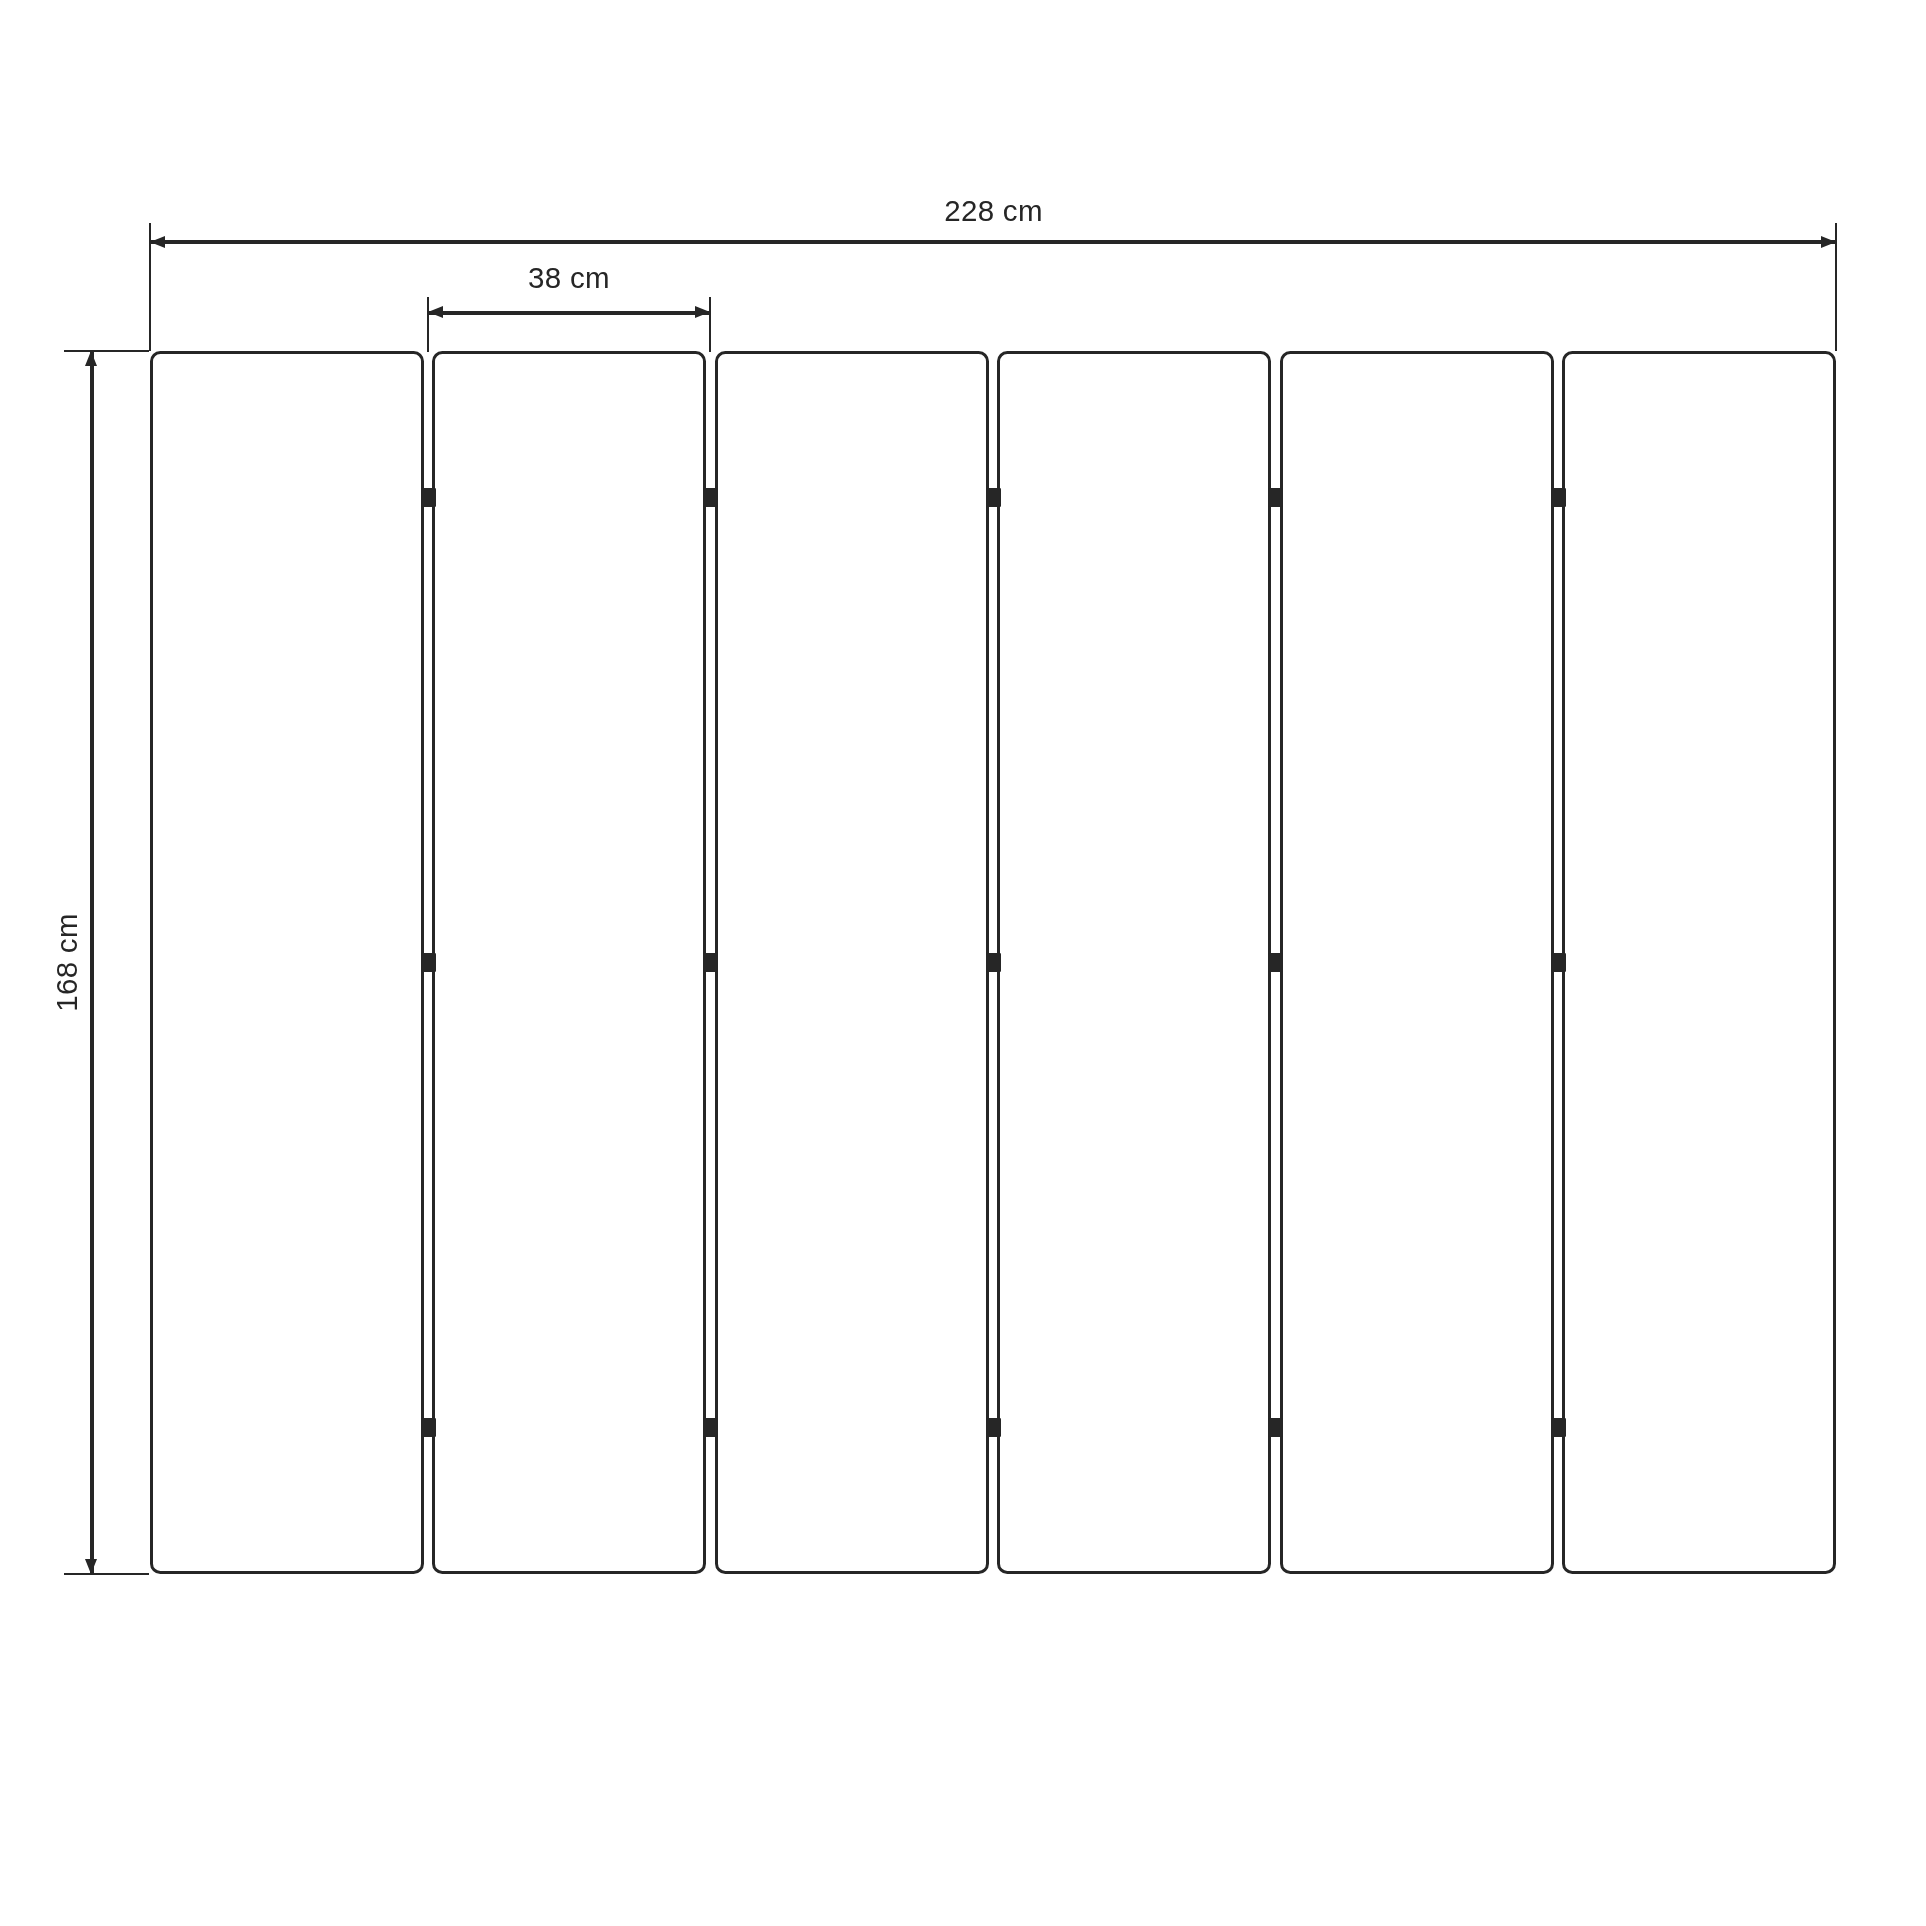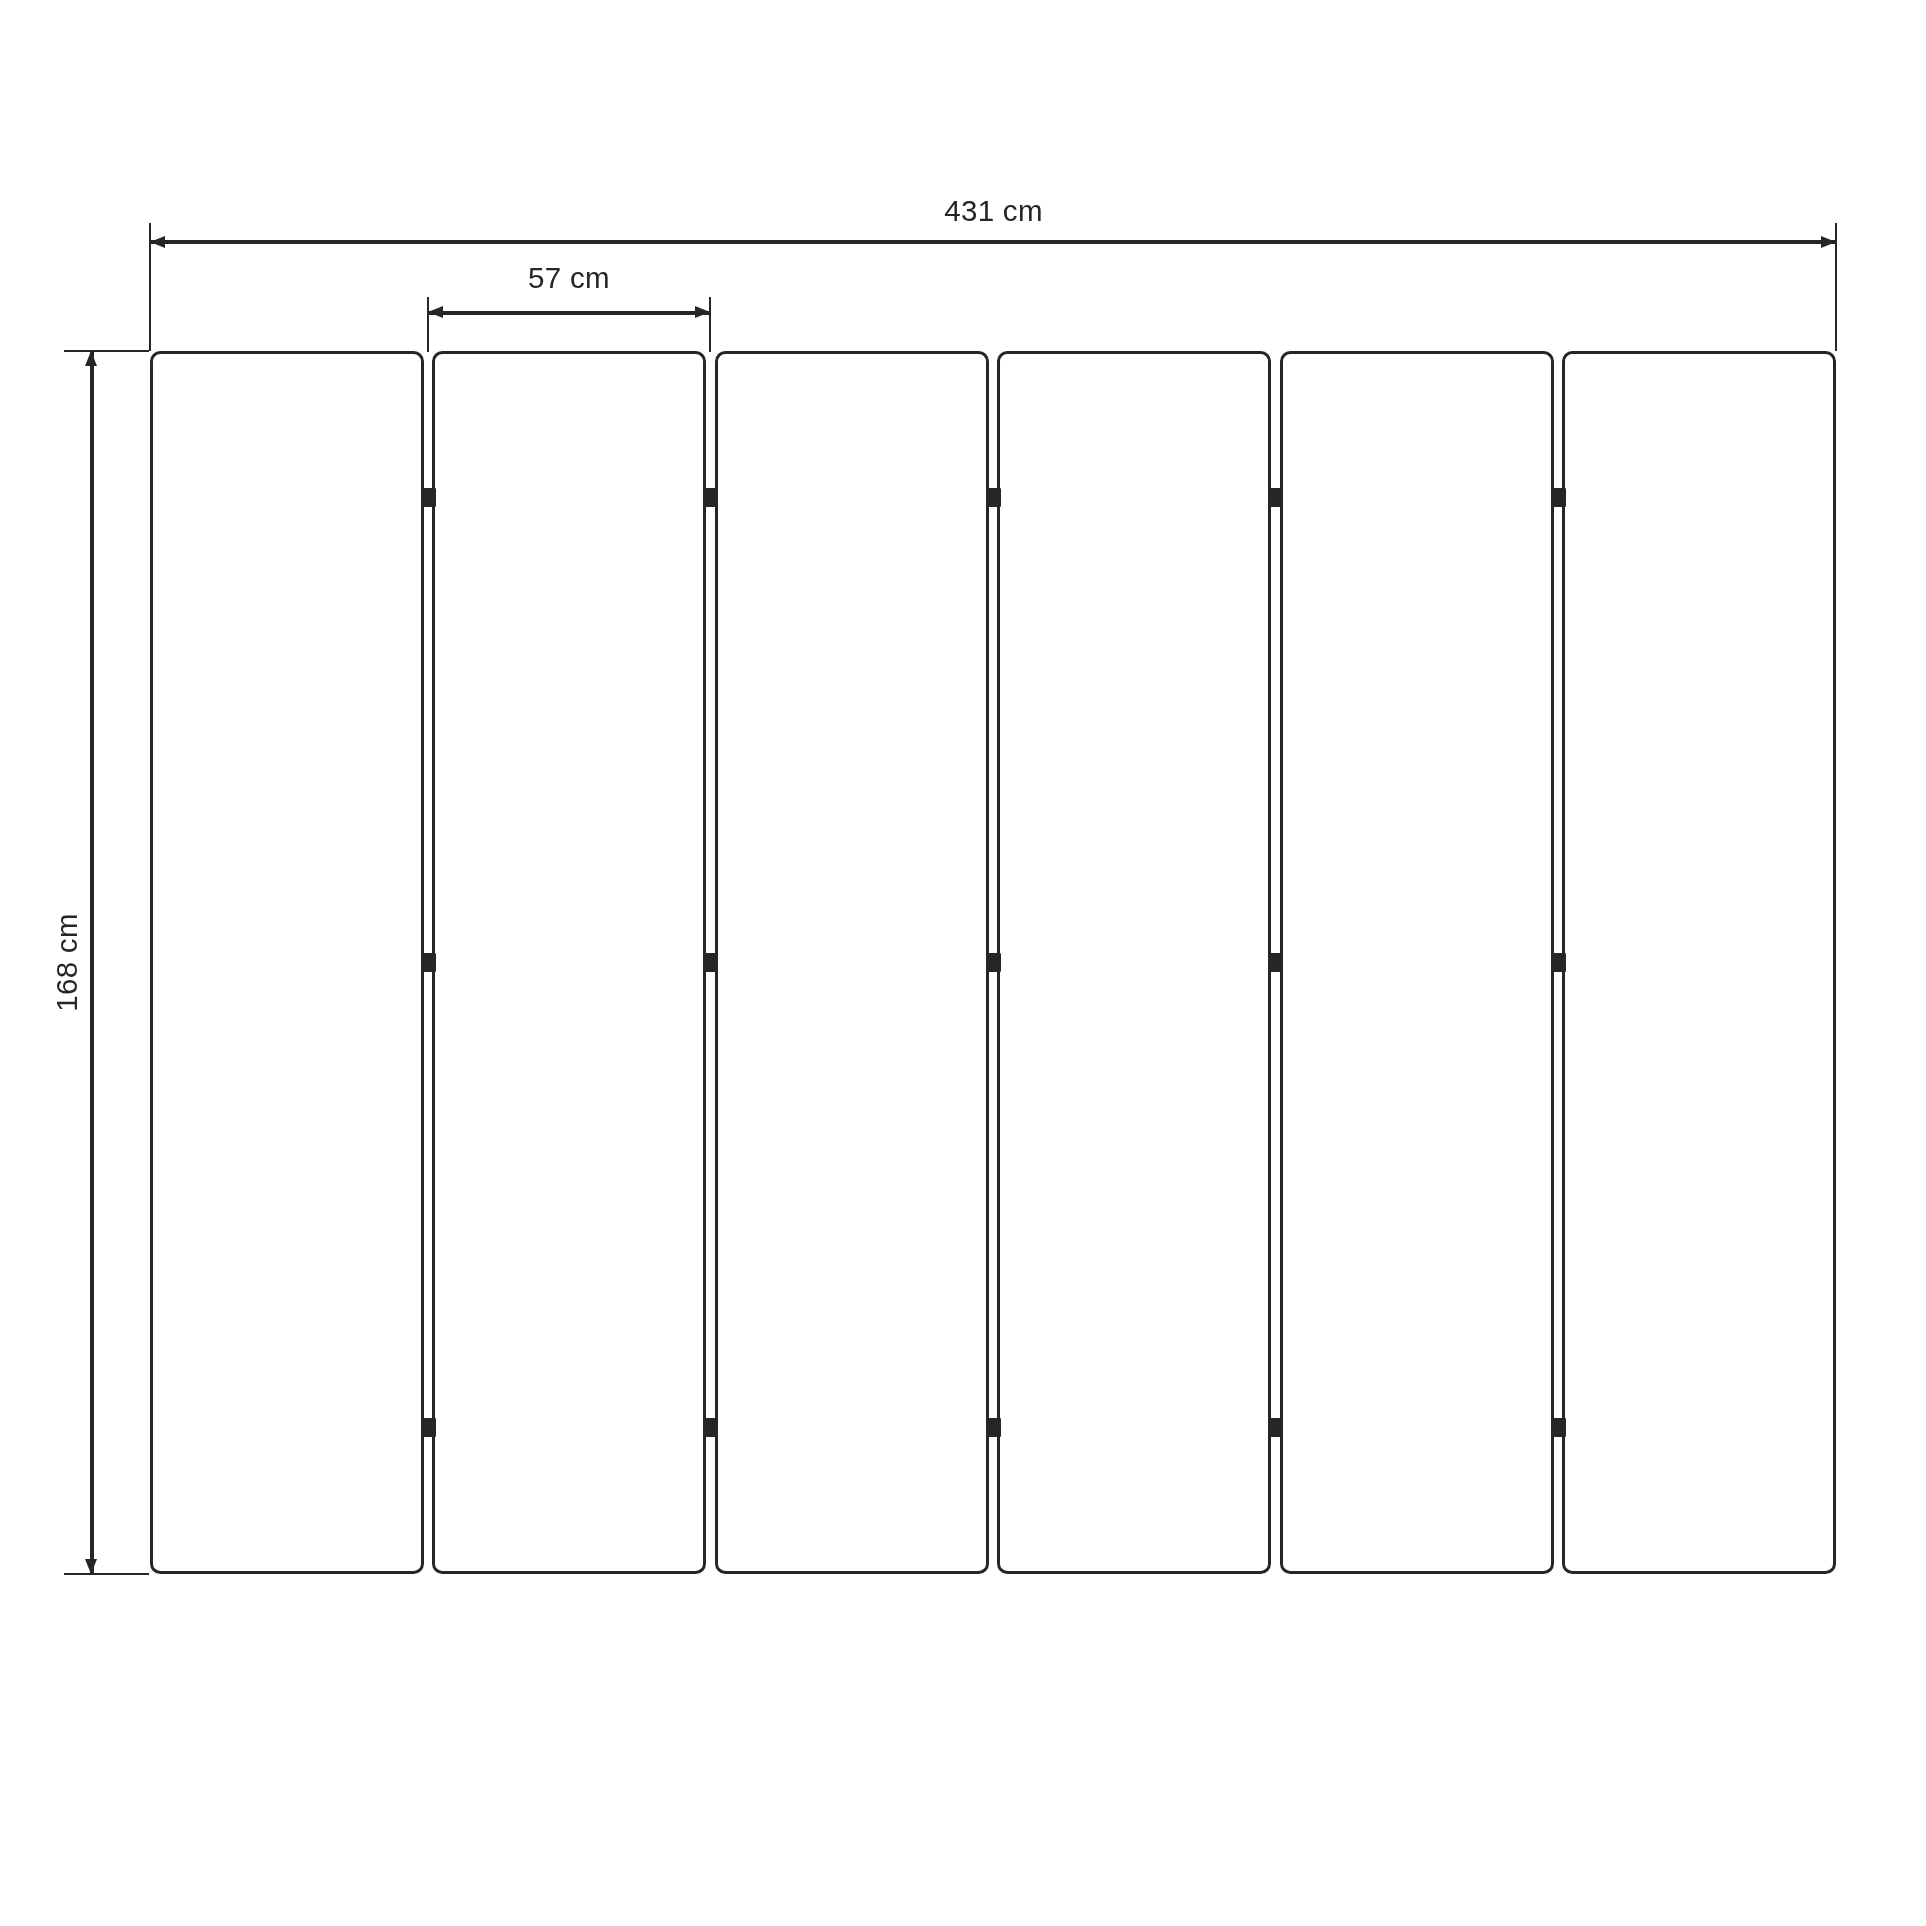--- a/index.html
+++ b/index.html
@@ -113,30 +113,30 @@
 <body>
 
 <div class="canvas">
 
   <div>
     <div class="ext-line-v" id="ext-total-left"></div>
     <div class="ext-line-v" id="ext-total-right"></div>
     <div class="dim-line-h" id="dim-total-line"></div>
     <div class="arrow left" id="arrow-total-left"></div>
     <div class="arrow right" id="arrow-total-right"></div>
-    <div class="dim-label" id="label-total">431 cm</div>
+    <div class="dim-label" id="label-total">228 cm</div>
   </div>
 
   <div>
     <div class="ext-line-v" id="ext-panel-left"></div>
     <div class="ext-line-v" id="ext-panel-right"></div>
     <div class="dim-line-h" id="dim-panel-line"></div>
     <div class="arrow left" id="arrow-panel-left"></div>
     <div class="arrow right" id="arrow-panel-right"></div>
-    <div class="dim-label" id="label-panel">57 cm</div>
+    <div class="dim-label" id="label-panel">38 cm</div>
   </div>
 
   <div>
     <div class="ext-line-h" id="ext-height-top"></div>
     <div class="ext-line-h" id="ext-height-bottom"></div>
     <div class="dim-line-v" id="dim-height-line"></div>
     <div class="arrow up" id="arrow-height-top"></div>
     <div class="arrow down" id="arrow-height-bottom"></div>
     <div class="dim-label" id="label-height">168 cm</div>
   </div>

